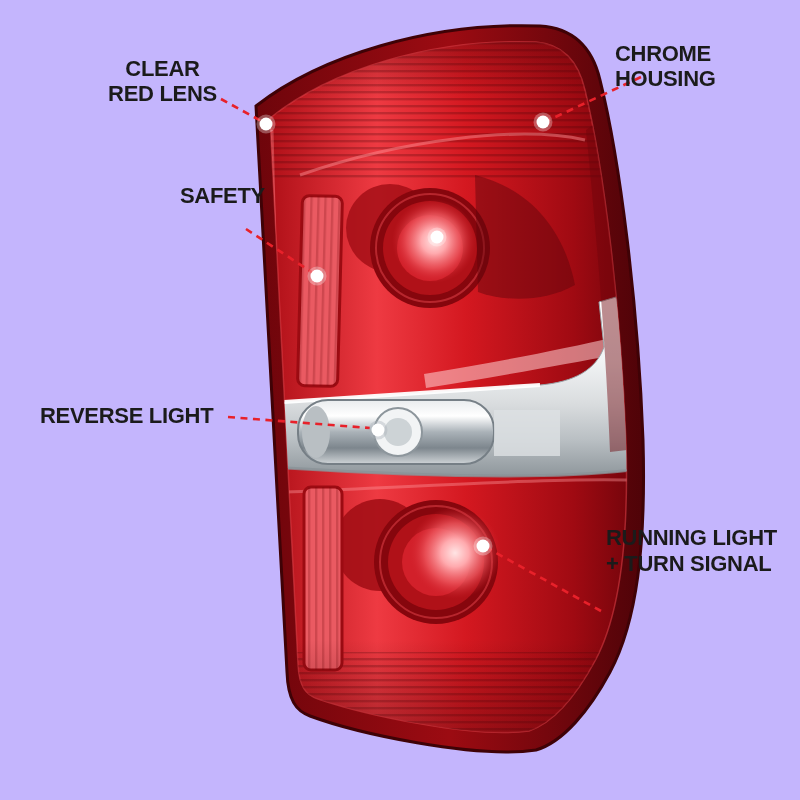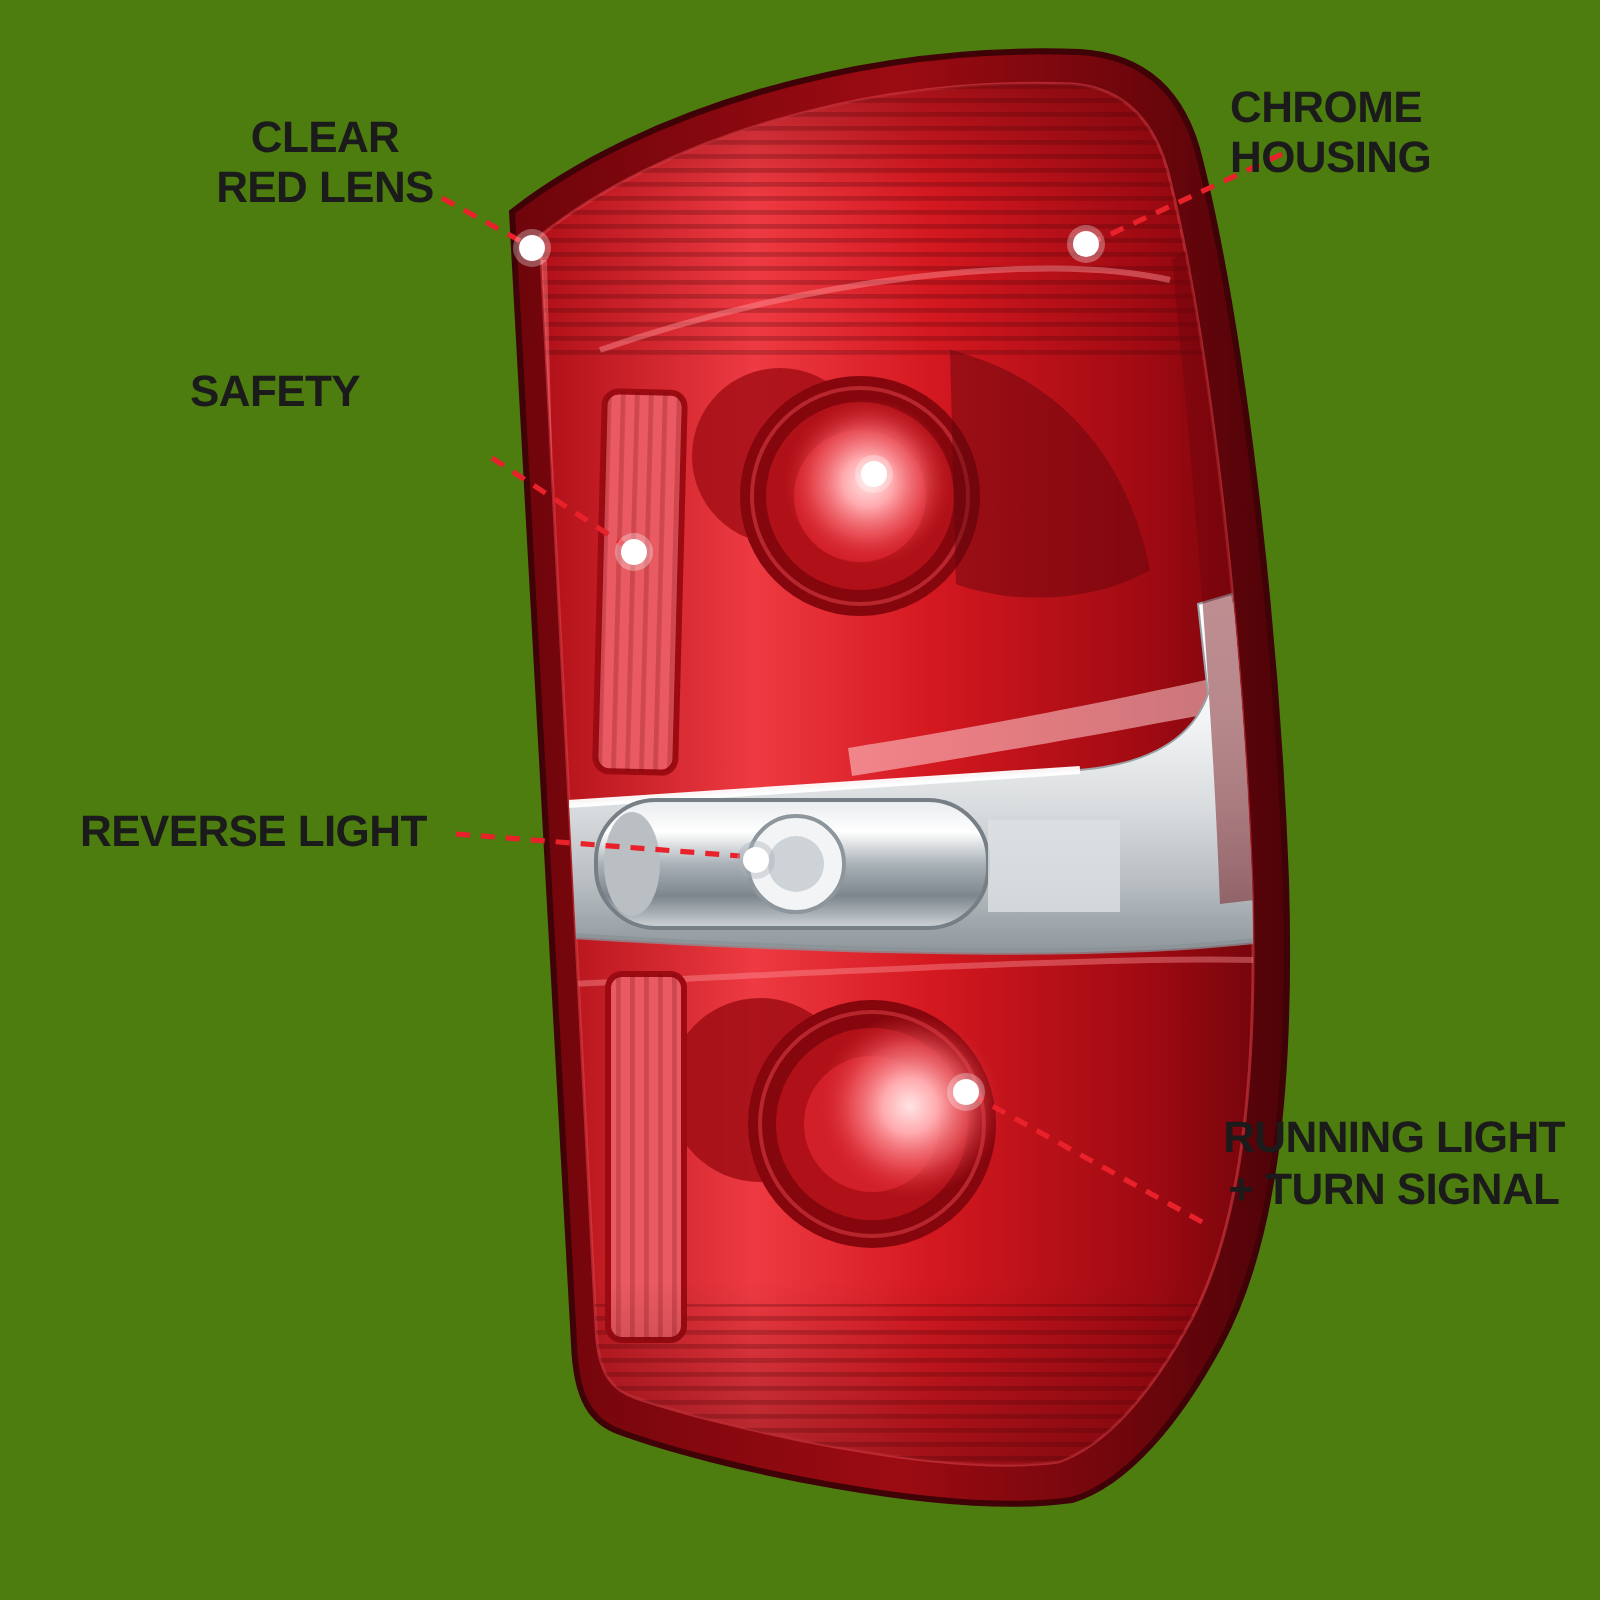--- a/index.html
+++ b/index.html
@@ -2,39 +2,39 @@
 <html><head>
 <meta charset="utf-8">
 <style>
   * { margin: 0; padding: 0; box-sizing: border-box; }
   html, body { background: #ffffff; }
   body { font-family: "Liberation Sans", sans-serif; }
   .stage {
     position: relative;
     width: 800px;
     height: 800px;
-    background: #4d7c0f;
+    background: #c4b5fd;
     overflow: hidden;
     text-decoration: underline;
   }
   .art { position: absolute; left: 0; top: 0; }
   .label {
     position: absolute;
     color: #1b1b1b;
     font-weight: 700;
     font-size: 22px;
     line-height: 1.12;
     letter-spacing: -0.3px;
     text-transform: uppercase;
   }
   .lbl-clear   { left: 70px;  top: 57px;  width: 185px; text-align: center; }
   .lbl-chrome  { left: 615px; top: 42px;  width: 168px; text-align: left; }
-  .lbl-safety  { left: 95px;  top: 184px; width: 170px; text-align: left; }
+  .lbl-safety  { left: 95px;  top: 184px; width: 170px; text-align: right; }
   .lbl-reverse { left: 40px;  top: 404px; width: 190px; text-align: left; }
-  .lbl-running { left: 606px; top: 556px; width: 182px; text-align: center; line-height: 1.18; }
+  .lbl-running { left: 606px; top: 525px; width: 182px; text-align: left; line-height: 1.18; }
 </style>
 </head>
 <body>
 
 <div class="stage">
 
   <svg class="art" width="800" height="800" viewBox="0 0 800 800">
     <defs>
       <linearGradient id="gRim" x1="0" y1="0" x2="1" y2="0">
         <stop offset="0" stop-color="#6e050b"></stop>

